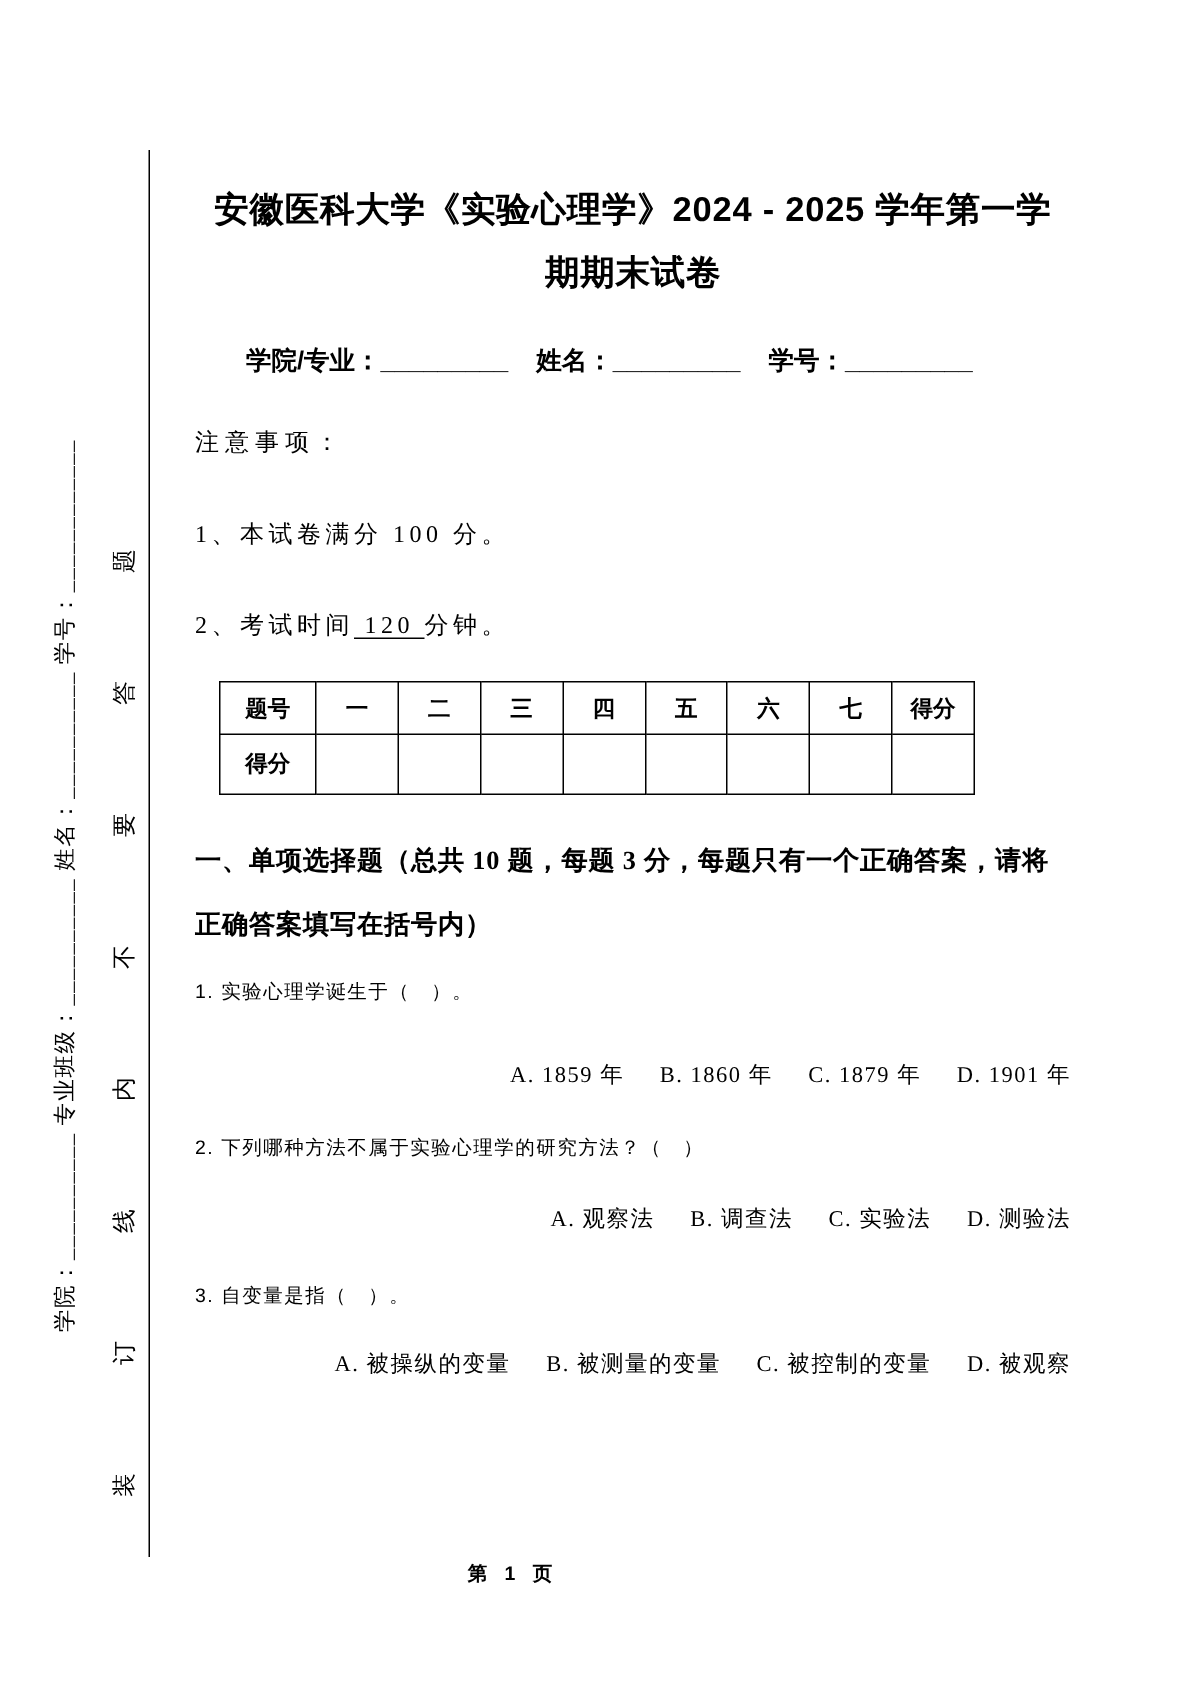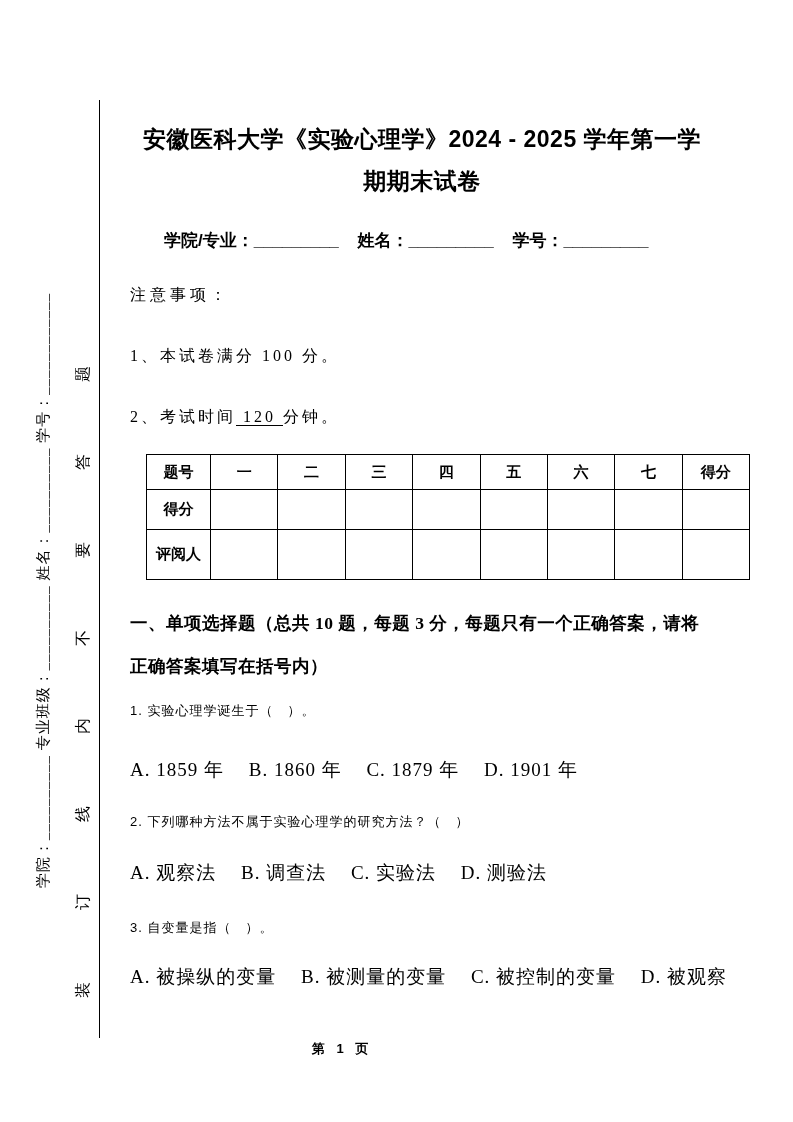--- a/index.html
+++ b/index.html
@@ -31,38 +31,38 @@
                 font-family: "Liberation Sans", sans-serif; font-weight: bold;
                 white-space: nowrap; }
   .fields-row .blank { font-weight: bold; letter-spacing: 0; text-align: right; }
   .fields-row .field { margin-right: 14px; }
 
   .notice-heading { margin-top: 33px; font-size: 16px; letter-spacing: 4px; }
   .notice-item { margin-top: 40px; font-size: 16px; letter-spacing: 3px; }
   .notice-item .u { text-decoration: underline; text-underline-offset: 3px; }
 
   table.score { border-collapse: collapse; table-layout: fixed;
-                margin-top: 26px; margin-left: 16px; width: 604px;
+                margin-top: 26px; margin-left: 16px; width: 504px;
                 font-family: "Liberation Sans", sans-serif; }
   table.score col.c0 { width: 64px; }
   table.score td { border: 1.7px solid #000; text-align: center; vertical-align: middle;
                    font-weight: bold; font-size: 15px; }
   table.score tr.r0 td { height: 35px; }
   table.score tr.r1 td { height: 40px; }
   table.score tr.r2 td { height: 50px; }
 
   .section-heading { margin-top: 22px; font-family: Liberation Serif, serif;
                      font-weight: bold; font-size: 17.5px; line-height: 43px;
                      letter-spacing: 0.5px; }
 
   .q-stem { margin-top: 14px; font-family: "Liberation Sans", sans-serif;
             font-size: 13px; letter-spacing: 1px; }
   .q-stem.q2 { margin-top: 30px; }
   .q-stem.q3 { margin-top: 33px; }
-  .q-options { margin-top: 37px; font-size: 19px; white-space: nowrap; letter-spacing: 1px; }
+  .q-options { margin-top: 37px; font-size: 15px; white-space: nowrap; letter-spacing: 1px; text-align: right; }
   .q-options.o2 { margin-top: 29px; }
   .q-options.o3 { margin-top: 27px; }
   .q-options .opt { margin-right: 19px; }
   .q-options .opt:last-child { margin-right: 0; }
 
   .footer { position: absolute; left: 0; top: 1040px; width: 684px; text-align: center;
             font-size: 13px; font-weight: bold; letter-spacing: 4px;
             font-family: "Liberation Sans", sans-serif; }
 </style>
 </head>
@@ -119,31 +119,20 @@
           <td>得分</td>
           <td></td>
           <td></td>
           <td></td>
           <td></td>
           <td></td>
           <td></td>
           <td></td>
           <td></td>
         </tr>
-        <tr class="r2">
-          <td>评阅人</td>
-          <td></td>
-          <td></td>
-          <td></td>
-          <td></td>
-          <td></td>
-          <td></td>
-          <td></td>
-          <td></td>
-        </tr>
       </tbody>
     </table>
 
     <div class="section-heading">一、单项选择题（总共 10 题，每题 3 分，每题只有一个正确答案，请将正确答案填写在括号内）</div>
 
     <div class="q-stem q1">1. 实验心理学诞生于（　）。</div>
     <div class="q-options o1">
       <span class="opt">A. 1859 年</span>
       <span class="opt">B. 1860 年</span>
       <span class="opt">C. 1879 年</span>

